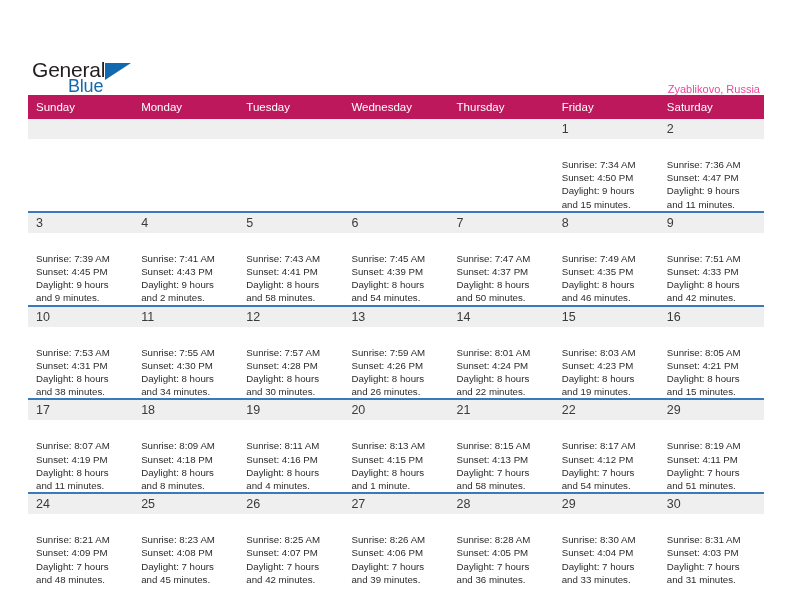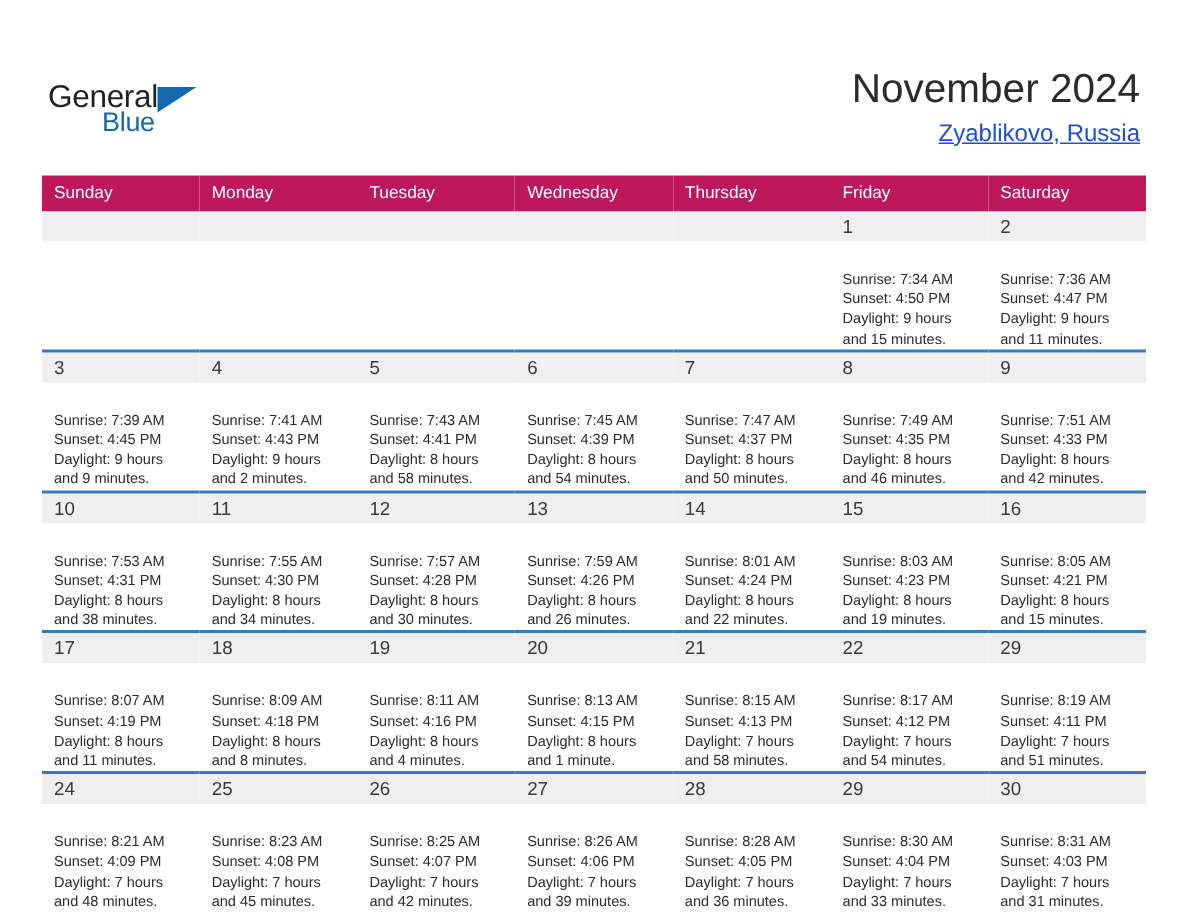--- a/index.html
+++ b/index.html
@@ -17,23 +17,23 @@
   }
   .page {
     width: 792px;
     height: 612px;
     position: relative;
     padding: 0 28px;
   }
 
   
   .topbar {
-    height: 117px;
+    height: 95px;
     display: flex;
-    align-items: center;
+    align-items: flex-end;
     justify-content: space-between;
     padding-top: 26px;
   }
   .brand {
     display: block;
     line-height: 1;
     padding-left: 4px;
   }
   .brand-row1 {
     position: relative;
@@ -64,24 +64,23 @@
     text-align: right;
     padding-right: 4px;
   }
   .cal-title {
     font-size: 27px;
     font-weight: normal;
     color: #2b2b2b;
     line-height: 1.15;
   }
   .cal-sub {
-    font-size: 16px;
-    color: #1d4ed8;
+    font-size: 11px;
+    color: #ec4899;
     margin-top: 6px;
-    text-decoration: underline;
   }
 
   
   .calendar {
     width: 736px;
     border-collapse: collapse;
     table-layout: fixed;
   }
   .calendar th {
     background: #be185d;
@@ -124,21 +123,20 @@
 <body>
 
 <div class="page">
 
   <div class="topbar">
     <div class="brand">
       <span class="brand-row1"><span>General</span><span class="brand-tri"></span></span>
       <span class="brand-row2">Blue</span>
     </div>
     <div class="titlewrap">
-      <div class="cal-title">November 2024</div>
       <div class="cal-sub">Zyablikovo, Russia</div>
     </div>
   </div>
 
   <table class="calendar">
     <thead>
       <tr id="weekday-row">
           <th>Sunday</th>
           <th>Monday</th>
           <th>Tuesday</th>

